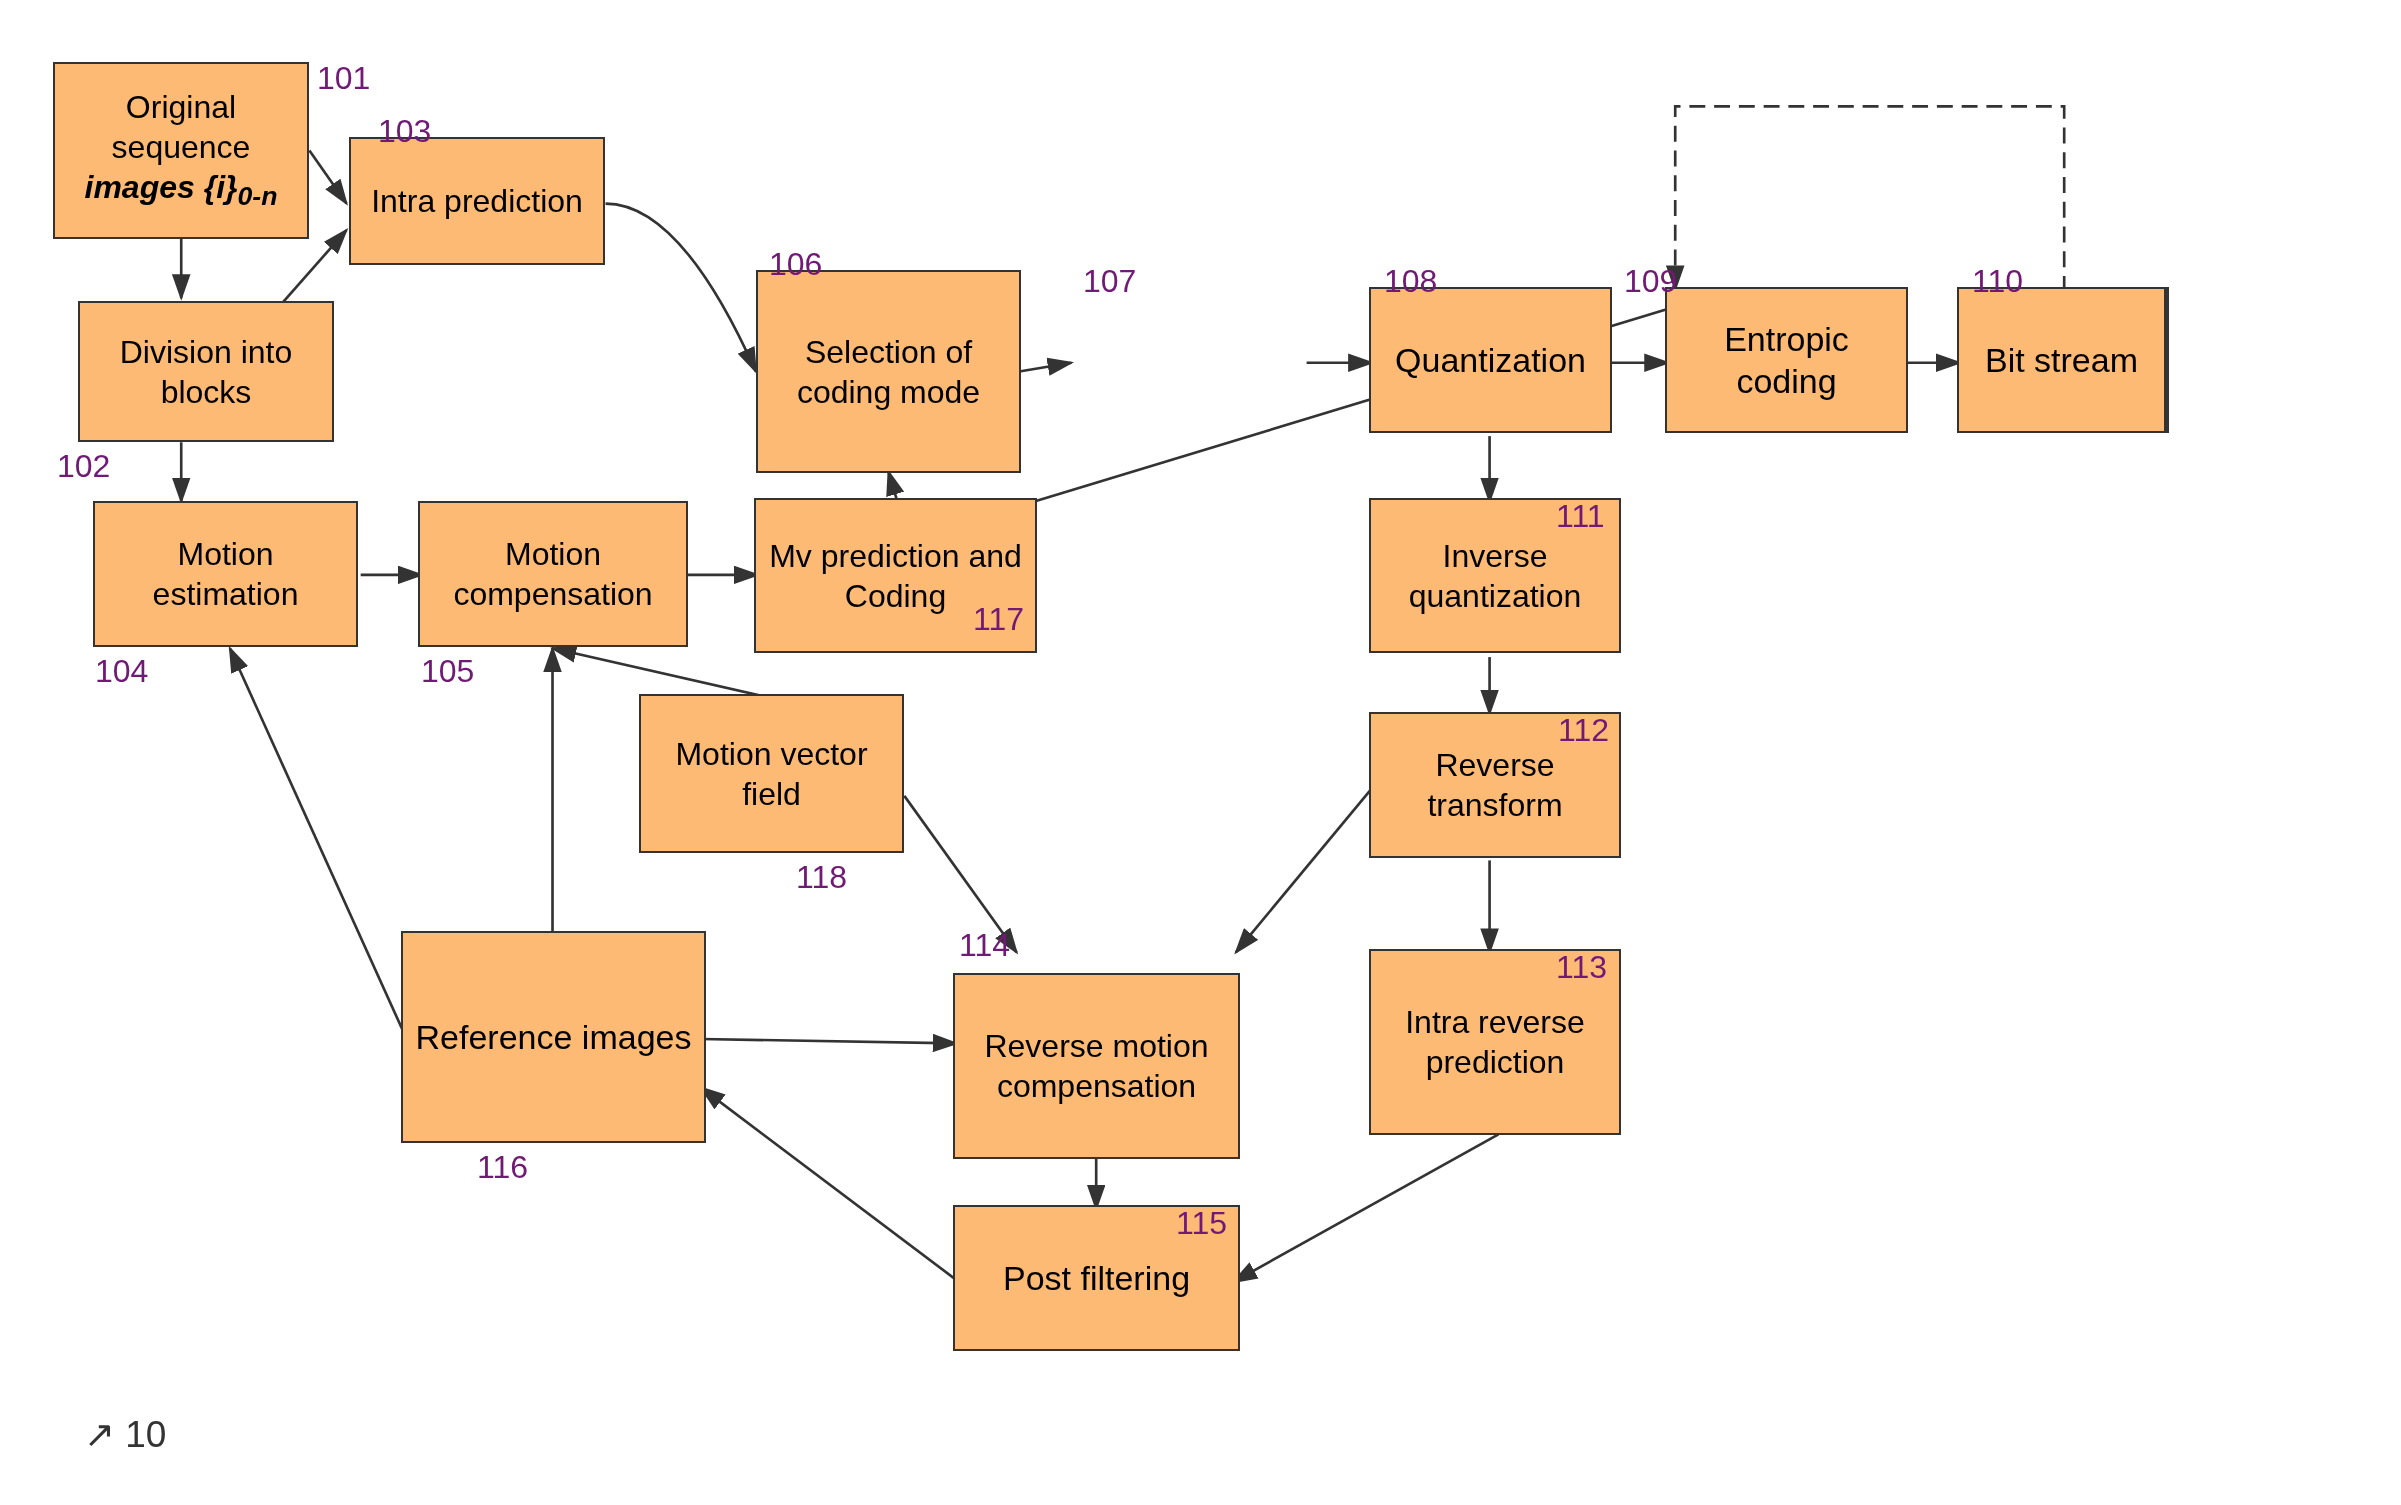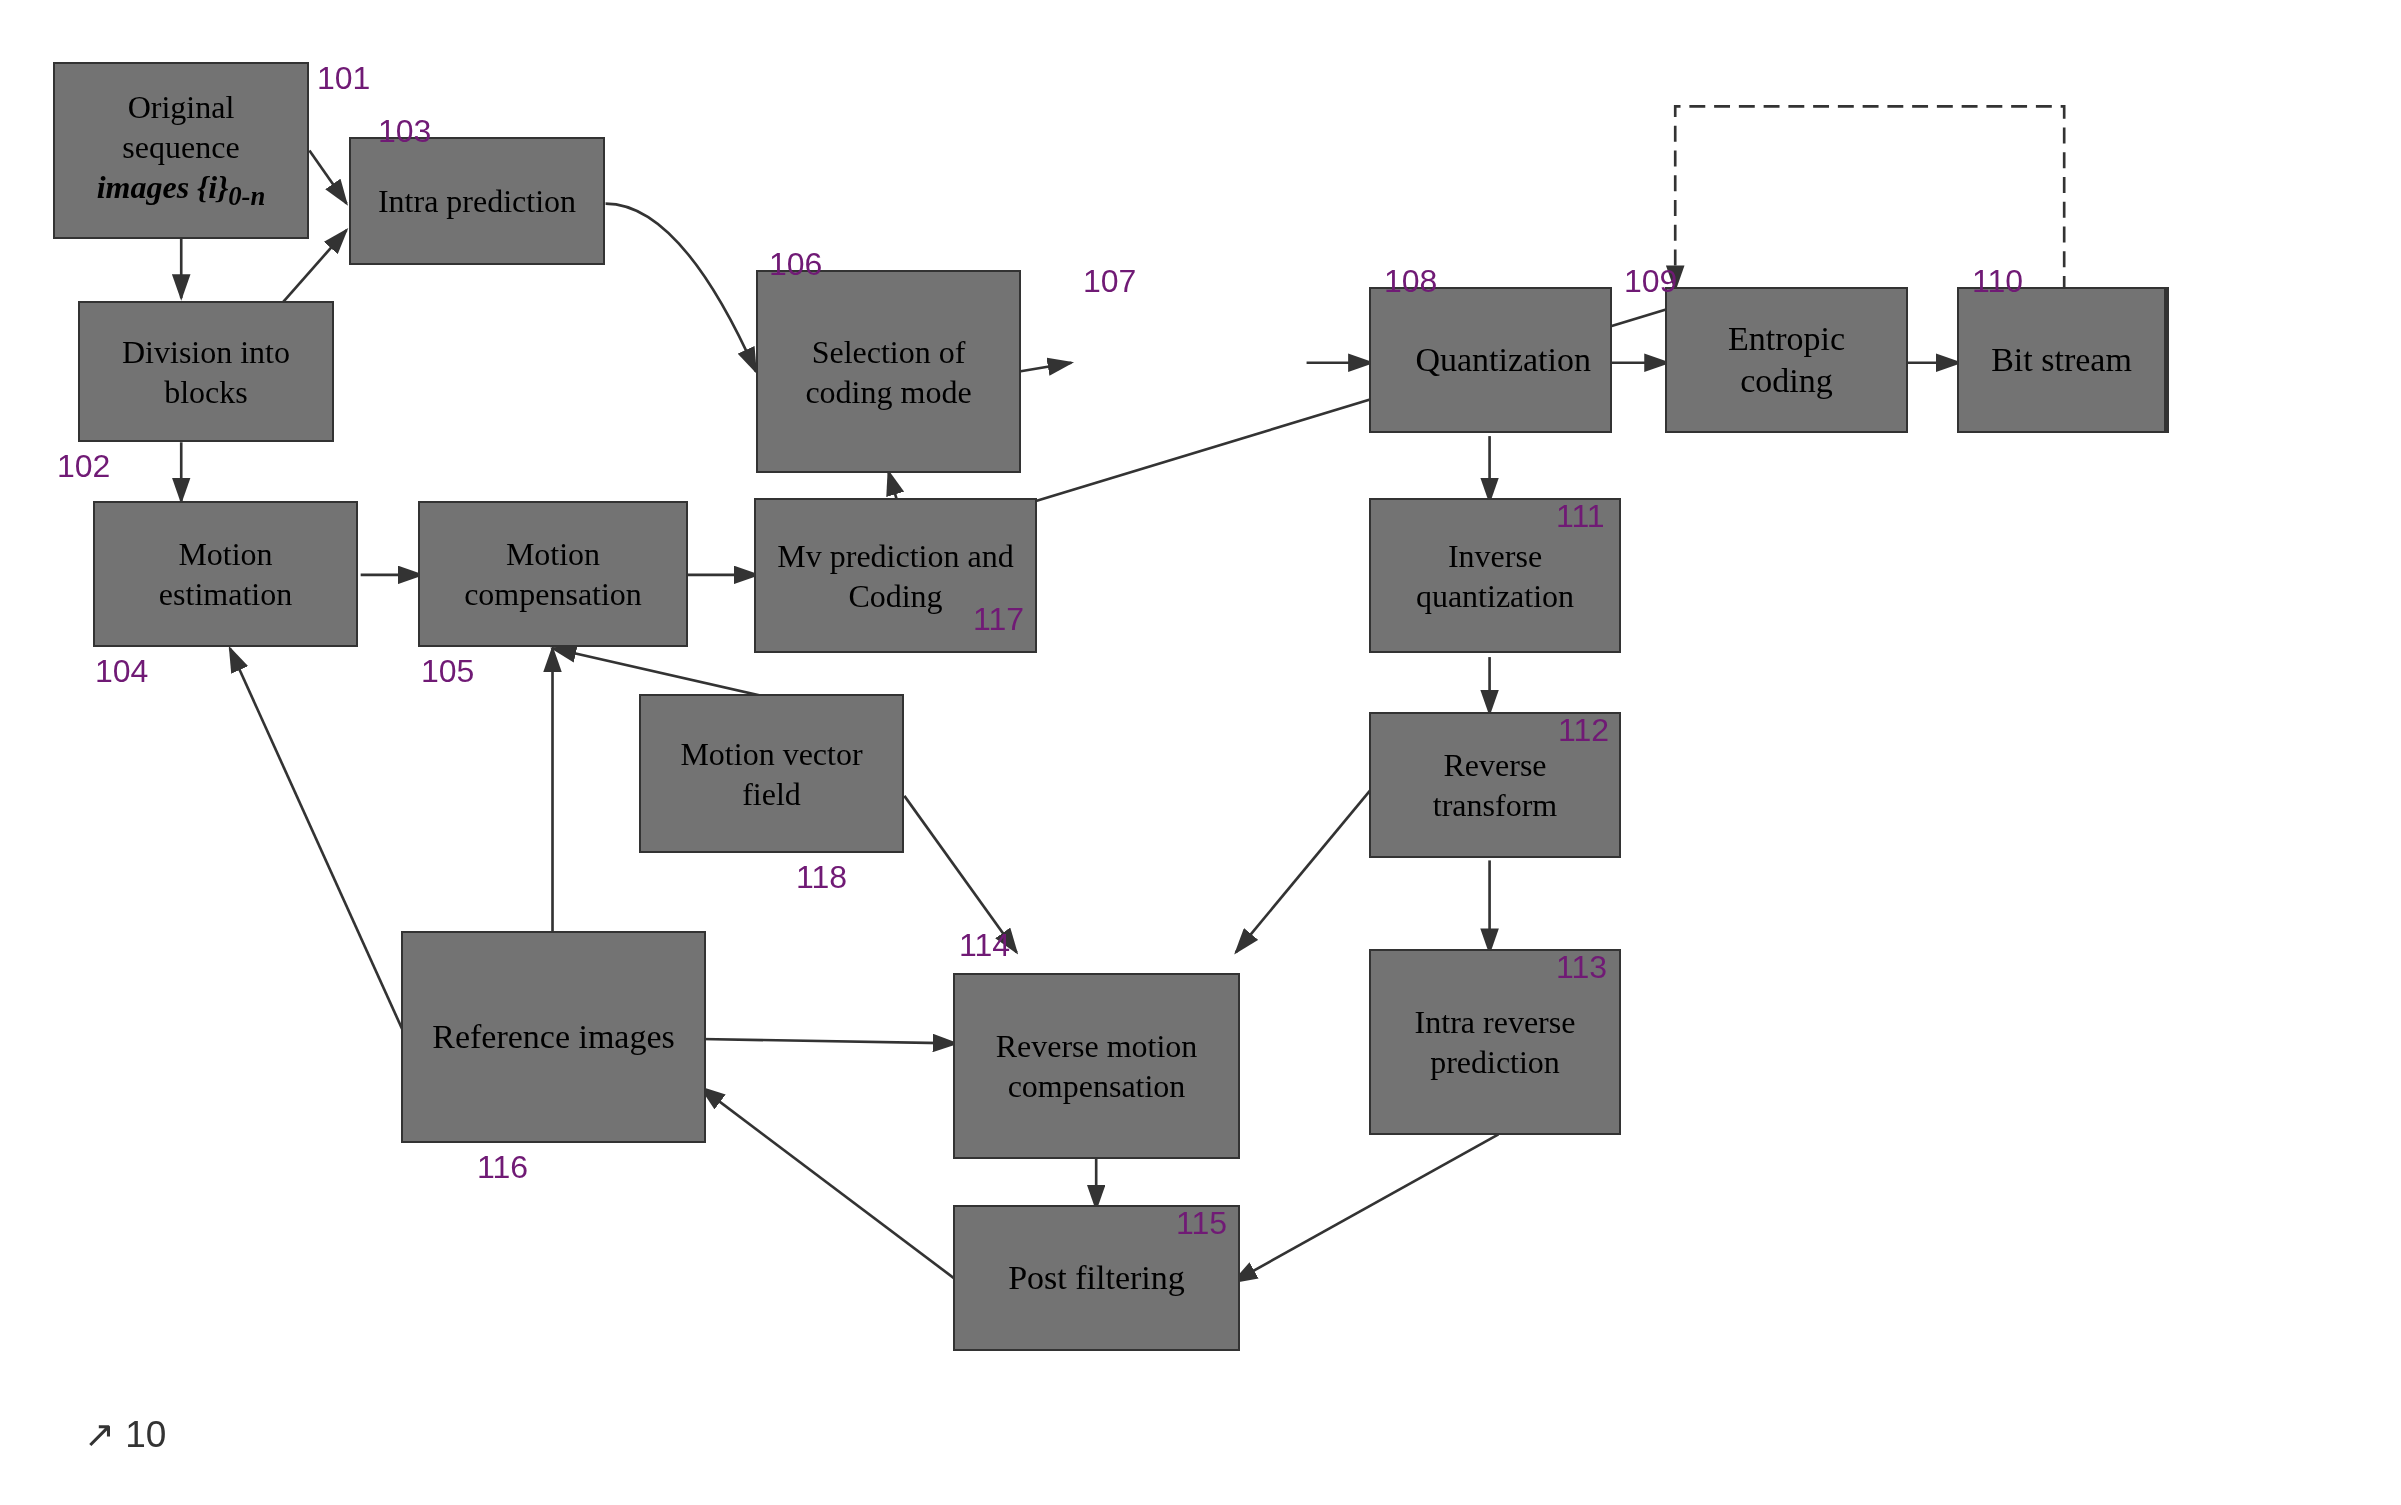--- a/index.html
+++ b/index.html
@@ -13,29 +13,29 @@
     }
     .diagram-container {
       position: absolute;
       top: 0; left: 0;
       width: 2401px;
       height: 1506px;
     }
     .box {
       position: absolute;
       border: 2.7px solid #333;
-      background: #737373;
+      background: #fdba74;
       display: flex;
       align-items: center;
       justify-content: center;
       text-align: center;
       font-size: 34px;
       line-height: 1.25;
-      padding: 19px;
-      font-family: Liberation Serif, serif;
+      padding: 9px;
+      font-family: Liberation Sans, sans-serif;
     }
     .label {
       position: absolute;
       font-size: 32px;
       color: #701a75;
       font-family: Arial, sans-serif;
     }
     svg.arrows {
       position: absolute;
       top: 0; left: 0;
@@ -145,21 +145,21 @@
   </div>
   <div class="label" style="left:421px; top:653px;">105</div>
 
   <div class="box" style="left:756px; top:270px; width:265px; height:203px; font-size:32px;">
     <span>Selection of coding mode</span>
   </div>
   <div class="label" style="left:769px; top:246px;">106</div>
 
   <div class="label" style="left:1083px; top:263px;">107</div>
 
-  <div class="box" style="left:1369px; top:287px; width:243px; height:146px; font-size:34px;justify-content:flex-end;">
+  <div class="box" style="left:1369px; top:287px; width:243px; height:146px; font-size:34px;">
     <span>Quantization</span>
   </div>
   <div class="label" style="left:1384px; top:263px;">108</div>
 
   <div class="box" style="left:1665px; top:287px; width:243px; height:146px; font-size:34px;">
     <span>Entropic coding</span>
   </div>
   <div class="label" style="left:1588px; top:263px;margin-left:36px;">109</div>
 
   <div class="box" style="left:1957px; top:287px; width:212px; height:146px; font-size:34px; border-right: 5.3px solid #333;">

